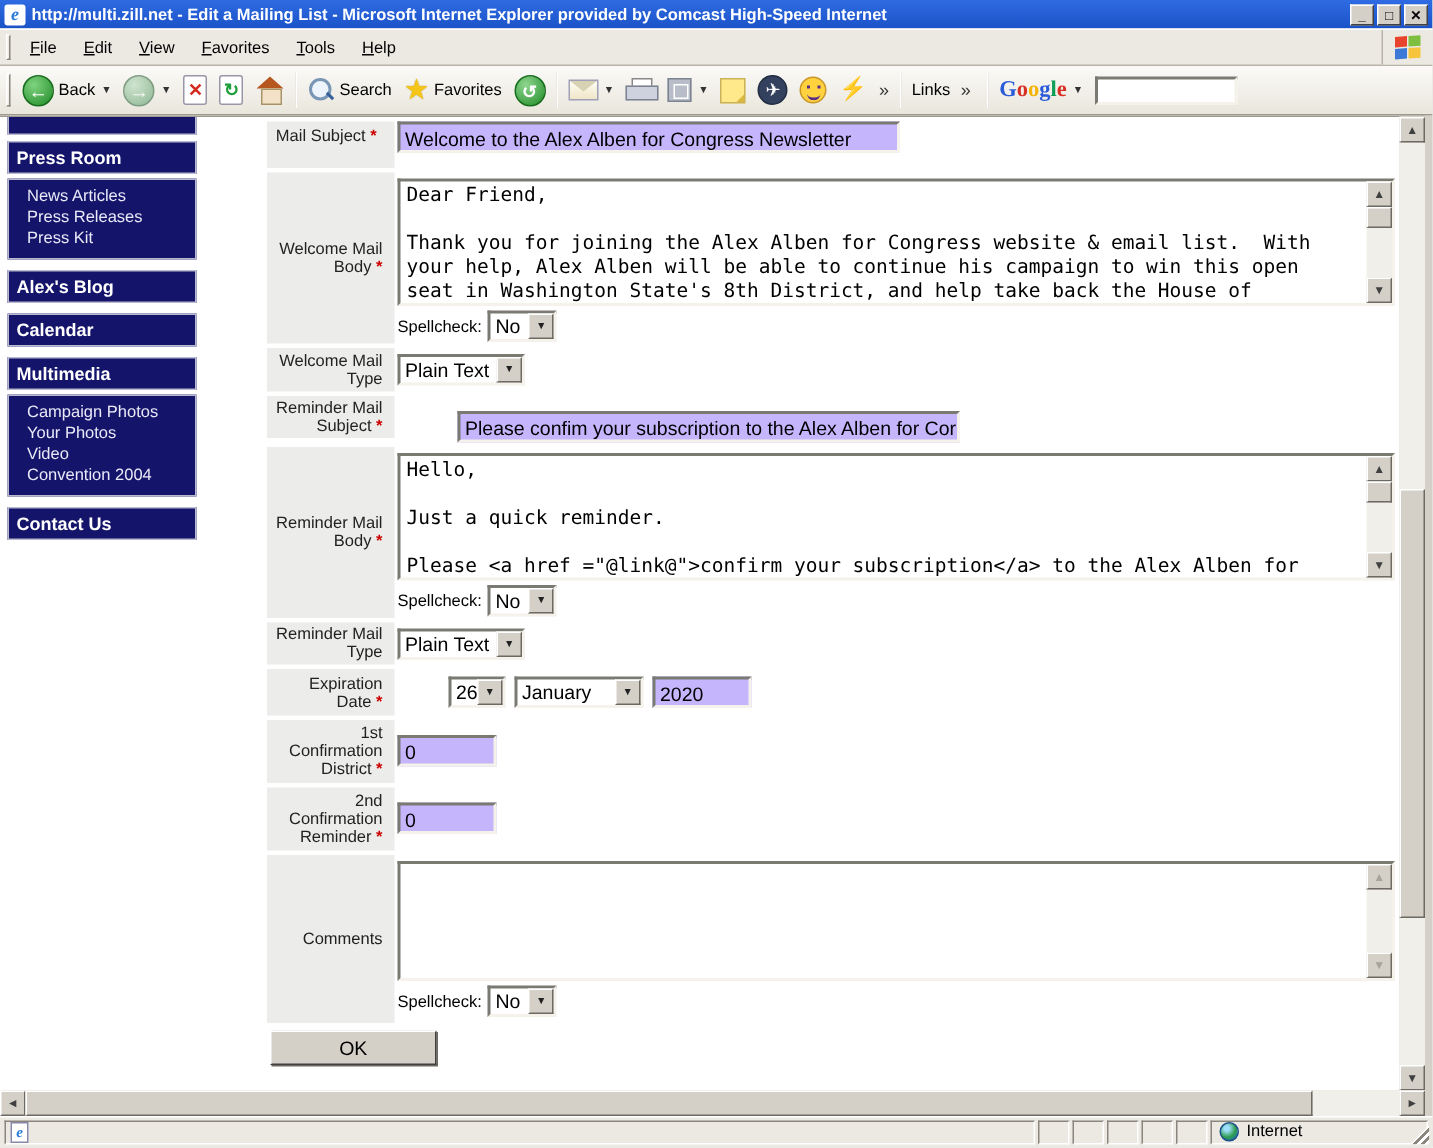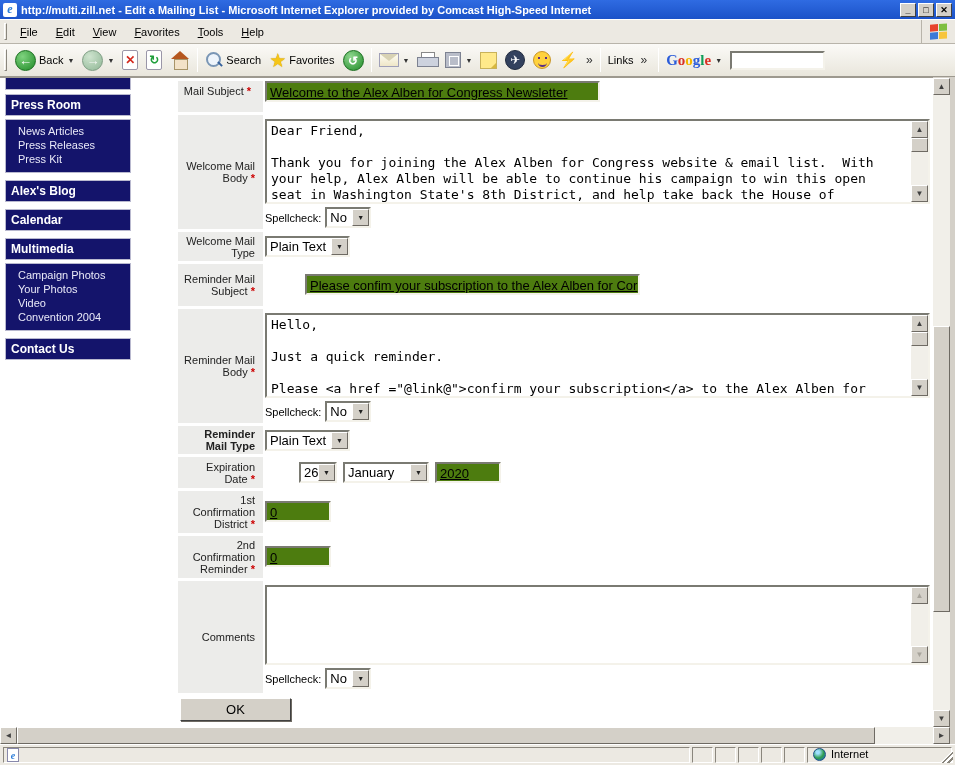--- a/index.html
+++ b/index.html
@@ -98,21 +98,21 @@
   .nav-sub { background:#14146b; border:1px solid #b9b9cf; padding:4px 0 6px 0; margin:-4px 0 7px 0; }
   .nav-link { color:#e9e9f8; font-size:11px; padding:1px 4px 1px 12px; }
 
   
   .form { position:absolute; left:178px; top:3px; width:752px; }
   .frow { display:flex; margin-bottom:3px; }
   .flabel { width:85px; flex:none; background:#ECECEA; color:#222; font-size:11px; text-align:right;
     padding:4px 8px 4px 2px; display:flex; flex-direction:column; justify-content:center; }
   .flabel .req { color:#c00; font-weight:bold; }
   .ffield { padding-left:2px; flex:1; }
-  .sunken { background:#4d7c0f; border:2px solid; border-color:#7a7a72 #f4f2ea #f4f2ea #7a7a72;text-decoration:underline; }
+  .sunken { background:#c4b5fd; border:2px solid; border-color:#7a7a72 #f4f2ea #f4f2ea #7a7a72; }
   .tinput { height:21px; font-size:13px; padding:2px 3px; white-space:nowrap; overflow:hidden; color:#000; }
   .w335 { width:335px; } .w66 { width:66px; }
   .fakearea { position:relative; width:665px; background:#fff; border:2px solid; border-color:#7a7a72 #f4f2ea #f4f2ea #7a7a72; }
   .fakearea .txt { font-family:"DejaVu Sans Mono", monospace; font-size:13px; line-height:16px;
     padding:2px 4px; white-space:pre; overflow:hidden; height:100%; color:#000; }
   .ta-scroll { position:absolute; right:0; top:0; bottom:0; width:17px; background:#f1efe9; }
   .ta-scroll .up { top:0; } .ta-scroll .down { bottom:0; }
   .ta-thumb { position:absolute; left:0; top:17px; width:17px; height:14px; background:#D4D0C8; border:1px solid; border-color:#fff #6e6a63 #6e6a63 #fff; }
   .disabled-arrow { color:#a8a49c !important; }
   .spellline { display:flex; align-items:center; gap:4px; margin-top:3px; font-size:11px; color:#000; }
@@ -308,21 +308,21 @@
       </div>
       <div class="ffield" style="padding-top:4px;">
         <div class="wselect" style="width:85px;">
           <span class="val">Plain Text</span>
           <span class="btn">▼</span>
         </div>
       </div>
     </div>
 
     <div class="frow">
-      <div class="flabel" style="height:42px;">
+      <div class="flabel" style="height:28px;">
         <span><span>Reminder Mail Subject</span> <span class="req">*</span></span>
       </div>
       <div class="ffield" style="padding-top:10px;margin-left:40px;">
         <div class="sunken tinput w335">Please confim your subscription to the Alex Alben for Cor</div>
       </div>
     </div>
 
     <div class="frow">
       <div class="flabel" style="height:114px;">
         <span><span>Reminder Mail Body</span> <span class="req">*</span></span>
@@ -344,21 +344,21 @@
           <span>Spellcheck:</span>
           <div class="wselect" style="width:46px;">
             <span class="val">No</span>
             <span class="btn">▼</span>
           </div>
         </div>
       </div>
     </div>
 
     <div class="frow">
-      <div class="flabel" style="height:28px;font-weight:bold;">
+      <div class="flabel" style="height:28px;">
         <span>Reminder Mail Type</span>
       </div>
       <div class="ffield" style="padding-top:4px;">
         <div class="wselect" style="width:85px;">
           <span class="val">Plain Text</span>
           <span class="btn">▼</span>
         </div>
       </div>
     </div>
 

